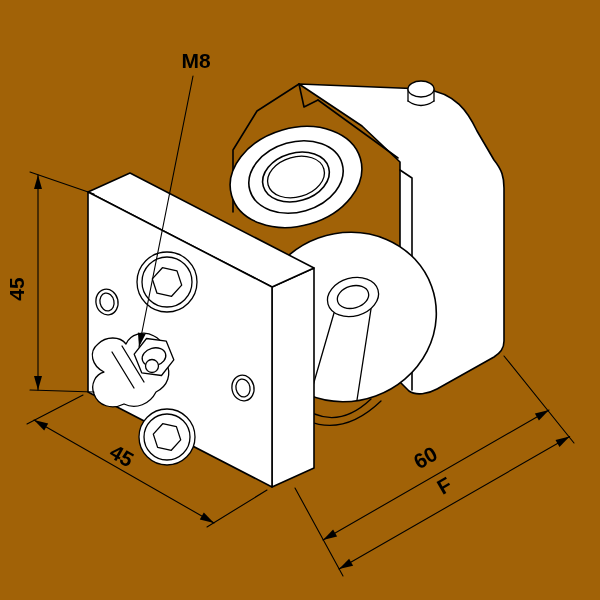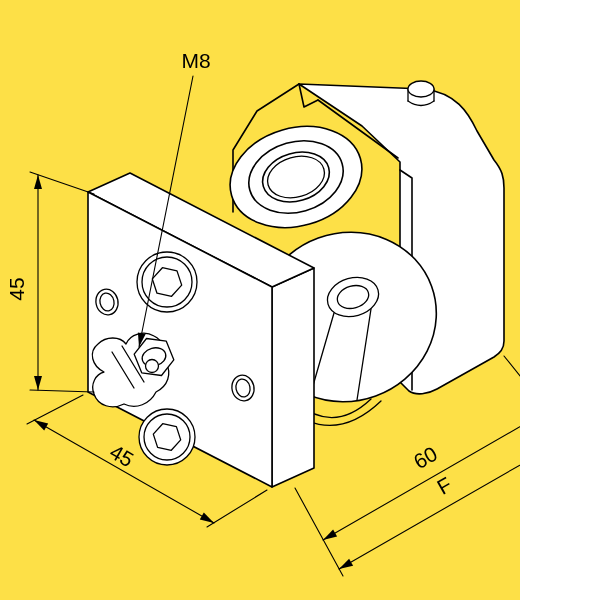--- a/index.html
+++ b/index.html
@@ -3,24 +3,25 @@
 <meta charset="utf-8">
 <style>
   html, body {
     margin: 0;
     padding: 0;
     background: #ffffff;
     font-family: "Liberation Sans", sans-serif;
   }
   .canvas {
     position: relative;
-    width: 520px;
+    width: 600px;
     height: 600px;
-    background: #fde047;
+    background: #a16207;
     overflow: hidden;
+    font-weight: bold;
   }
   svg { display: block; }
   .outline {
     fill: #ffffff;
     stroke: #000000;
     stroke-width: 1.6;
     stroke-linejoin: round;
     stroke-linecap: round;
   }
   .edge {

